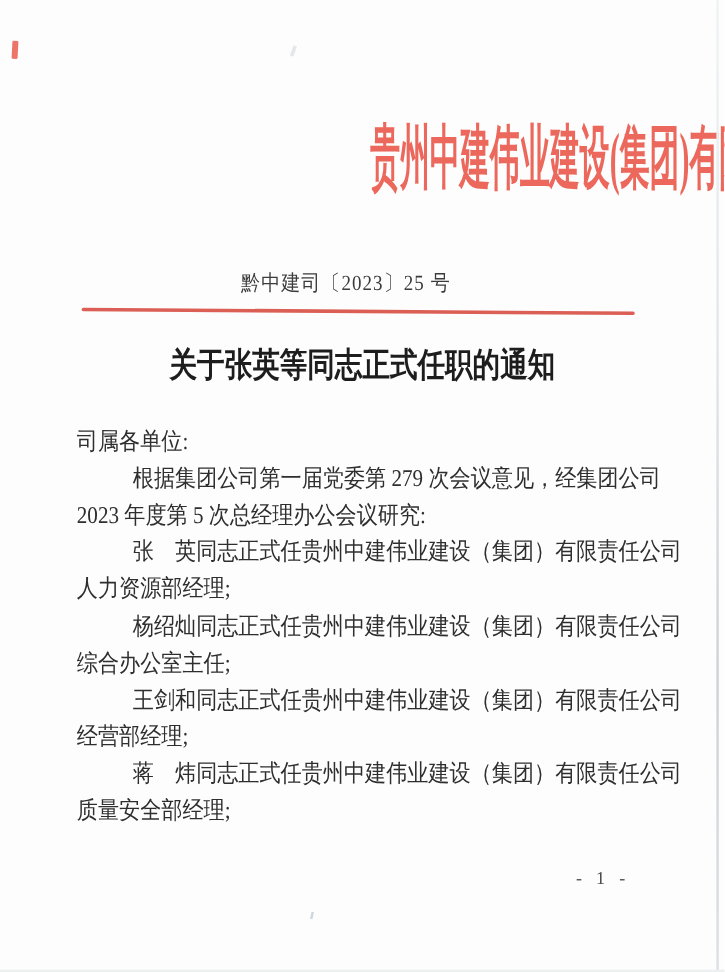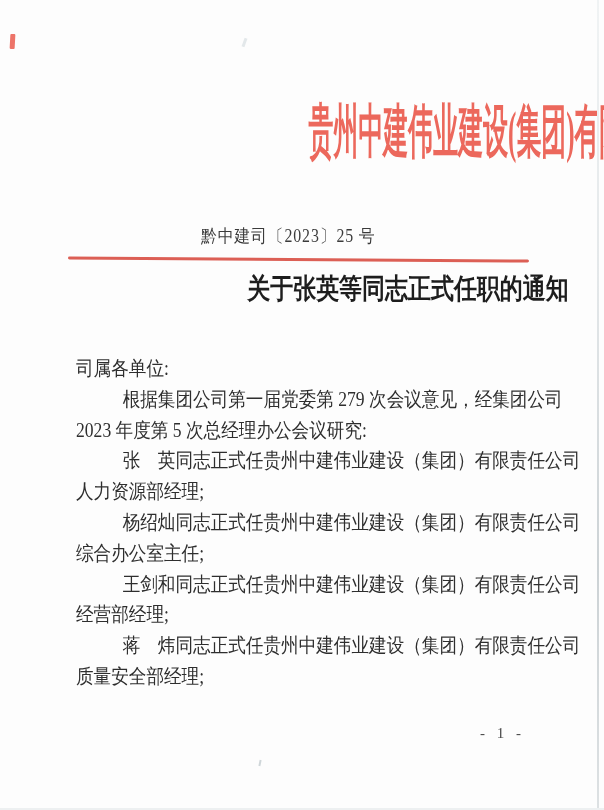--- a/index.html
+++ b/index.html
@@ -97,39 +97,39 @@
     left: 68px; top: 258px;
     width: 461px; height: 3px;
     background: var(--divider, #dc5f55);
     border-radius: 2px;
     transform: rotate(0.4deg);
   }
 
   
   .doc-title {
     position: absolute;
-    left: 0; top: 272px;
+    left: 0; top: 288px;
     width: 100%;
-    text-align: right;
+    text-align: center;
     white-space: nowrap;
   }
   .doc-title .t {
     display: inline-block;
     font-size: 28px;
     line-height: 34px;
     font-weight: bold;
     color: #1d1d1d;
     transform: scaleX(0.82);
     transform-origin: 50% 50%;
   }
 
   
   .body-text {
     position: absolute;
-    left: 76px; top: 353px;
+    left: 64px; top: 353px;
     width: 500px;
     color: var(--ink, #2e2e2e);
   }
   .body-text .line {
     font-size: 20px;
     line-height: 30.8px;
     white-space: nowrap;
     transform: scaleX(0.88);
     transform-origin: 0 50%;
   }

